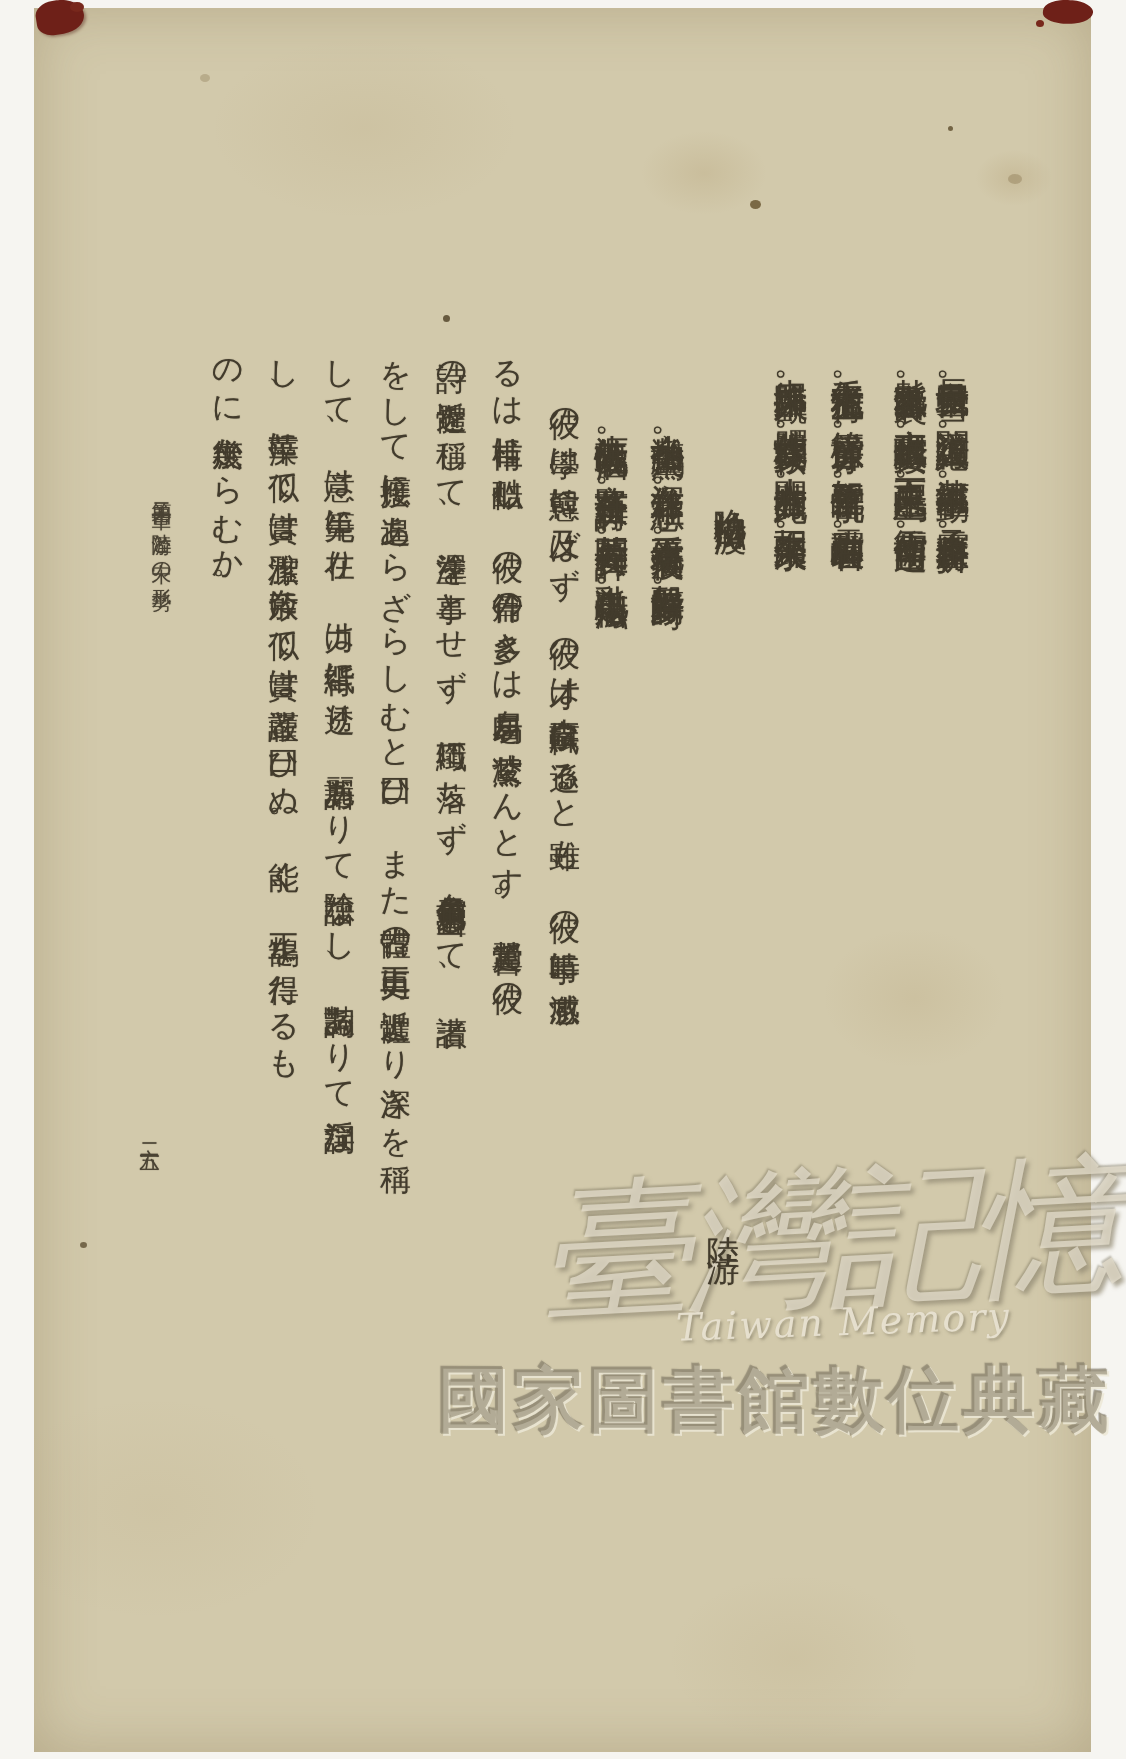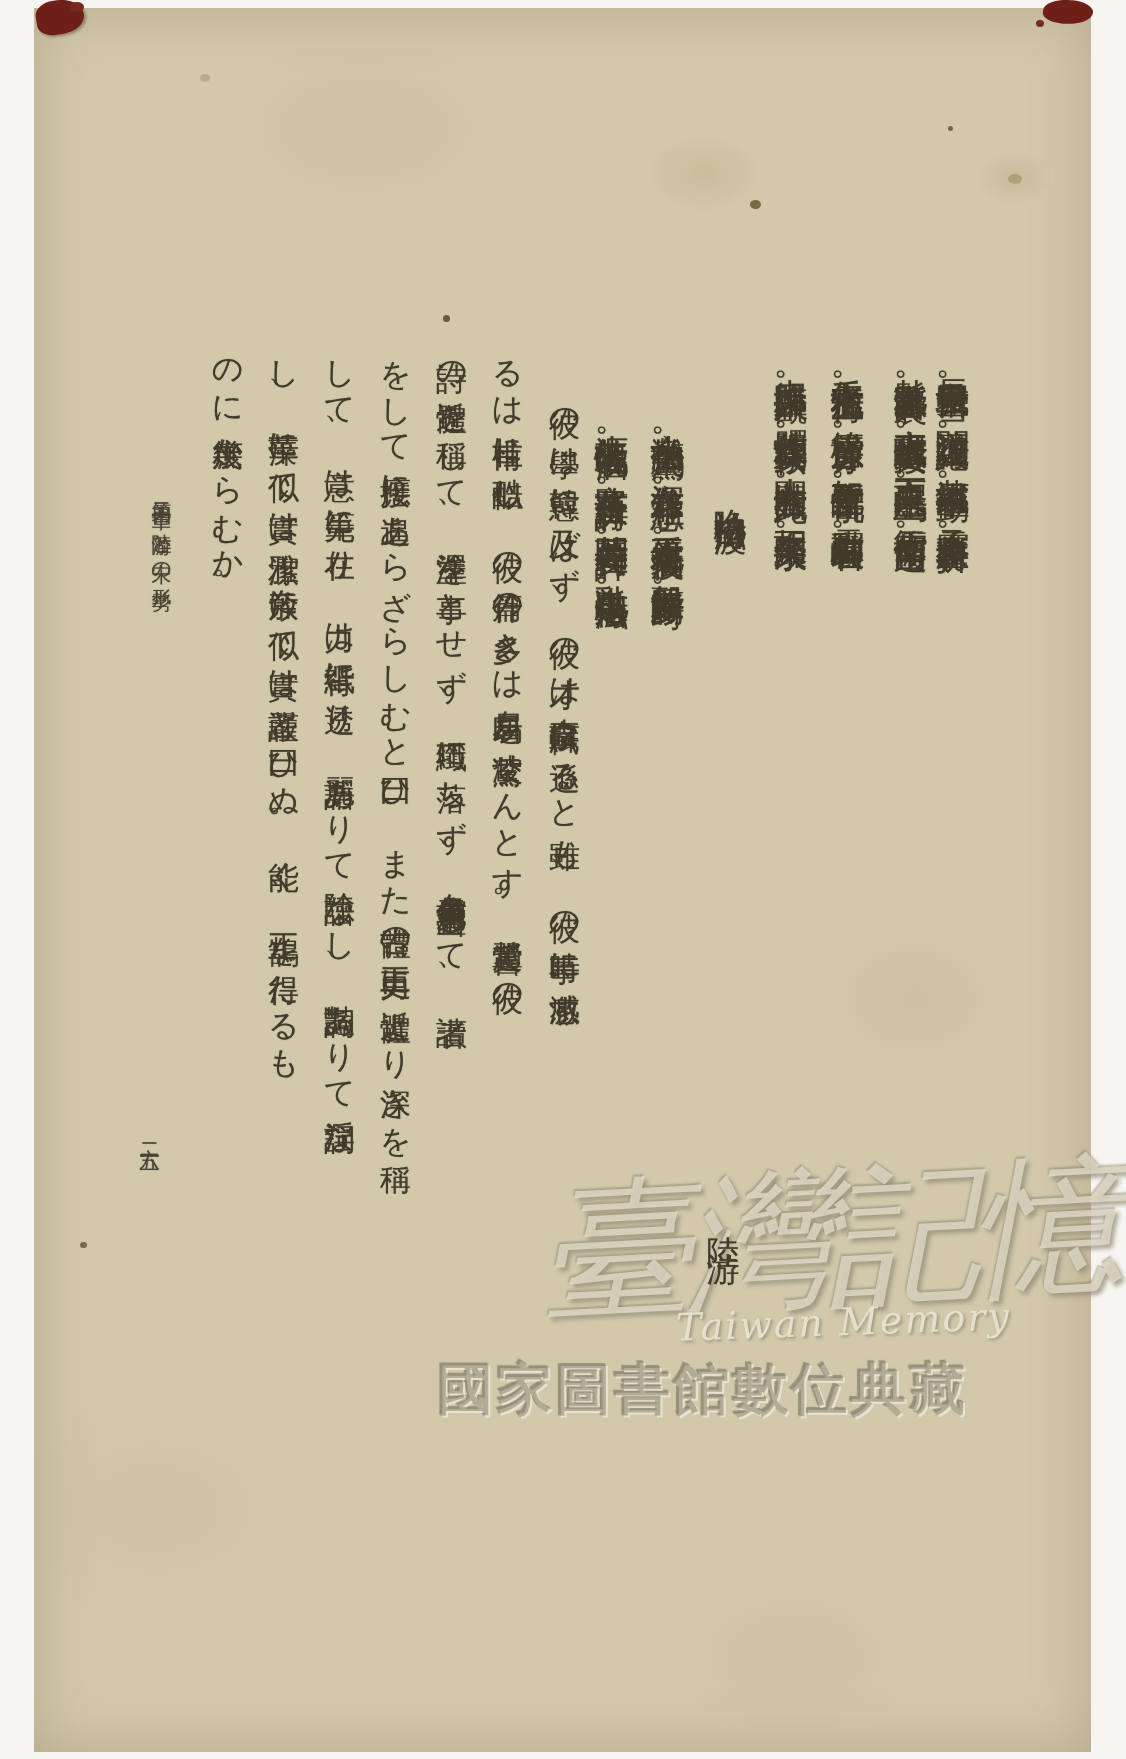--- a/index.html
+++ b/index.html
@@ -49,21 +49,21 @@
   }
   #wm-latin{
     left:676px;top:1300px;
     font-size:38px;font-style:italic;letter-spacing:2px;
     color:rgba(232,226,209,0.95);
     text-shadow:2px 2px 3px rgba(140,132,110,0.7);
     transform:rotate(-2deg);
   }
   #wm-library{
     left:437px;top:1352px;
-    font-size:56px;font-weight:700;letter-spacing:3px;
+    font-size:72px;font-weight:700;letter-spacing:3px;
     color:rgba(150,142,120,0.62);
     text-shadow:2px 2px 0 rgba(236,231,214,0.85), -1px -1px 1px rgba(108,101,83,0.55);
   }
 
   
   .mark{position:absolute;z-index:6;}
   #bind-left{left:36px;top:0;width:48px;height:34px;background:#6e2018;border-radius:45% 60% 55% 40%;transform:rotate(-9deg);box-shadow:2px 2px 3px rgba(80,30,20,0.4);}
   #bind-left2{left:70px;top:2px;width:14px;height:10px;background:#78281c;border-radius:50%;}
   #bind-right{left:1043px;top:0;width:50px;height:24px;background:#6e2018;border-radius:55% 45% 60% 40%;transform:rotate(5deg);}
   #bind-right2{left:1036px;top:20px;width:8px;height:7px;background:#78281c;border-radius:50%;}

